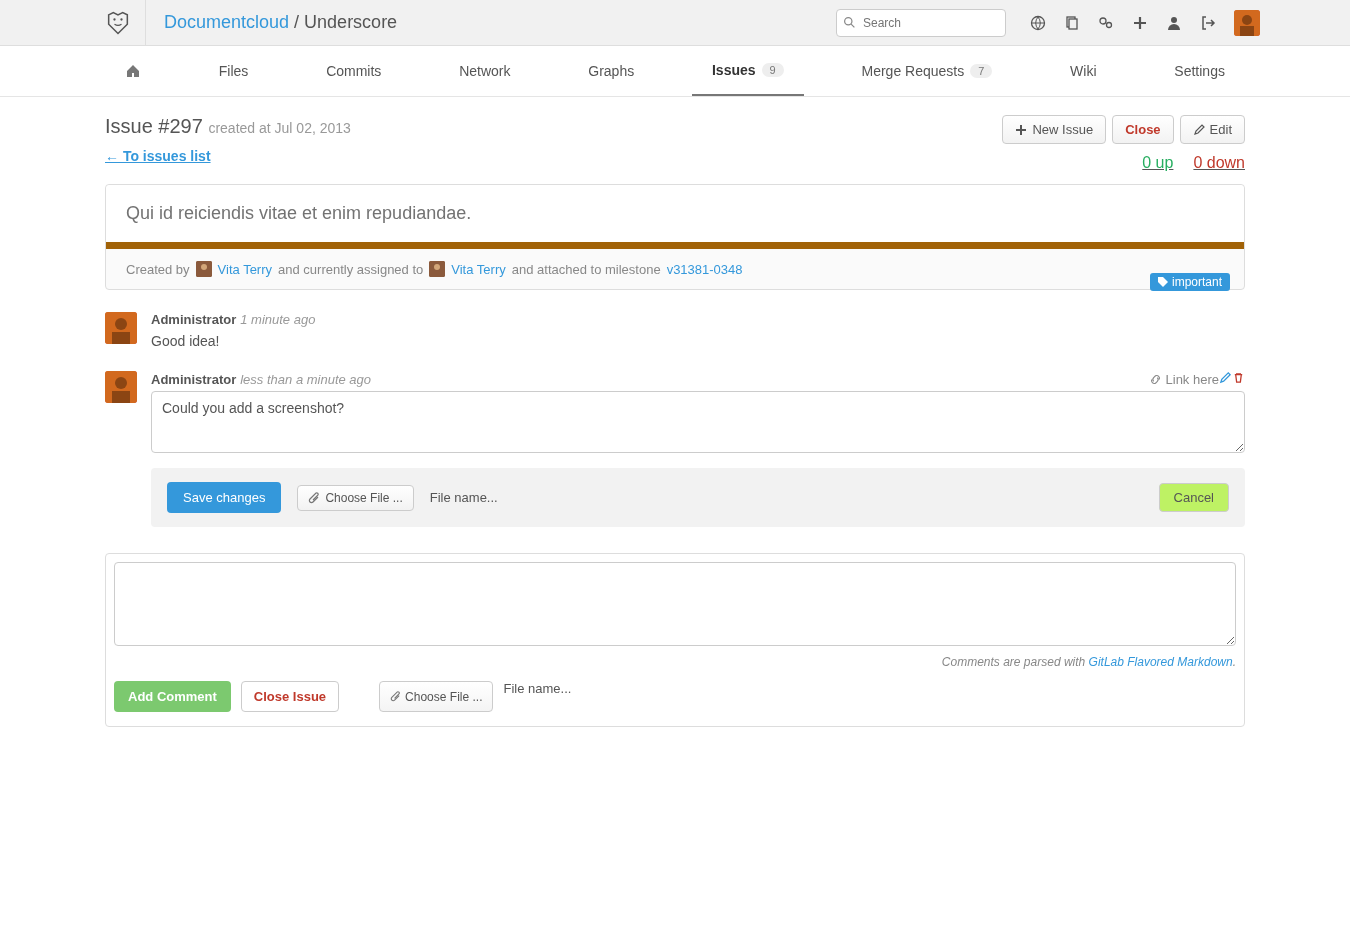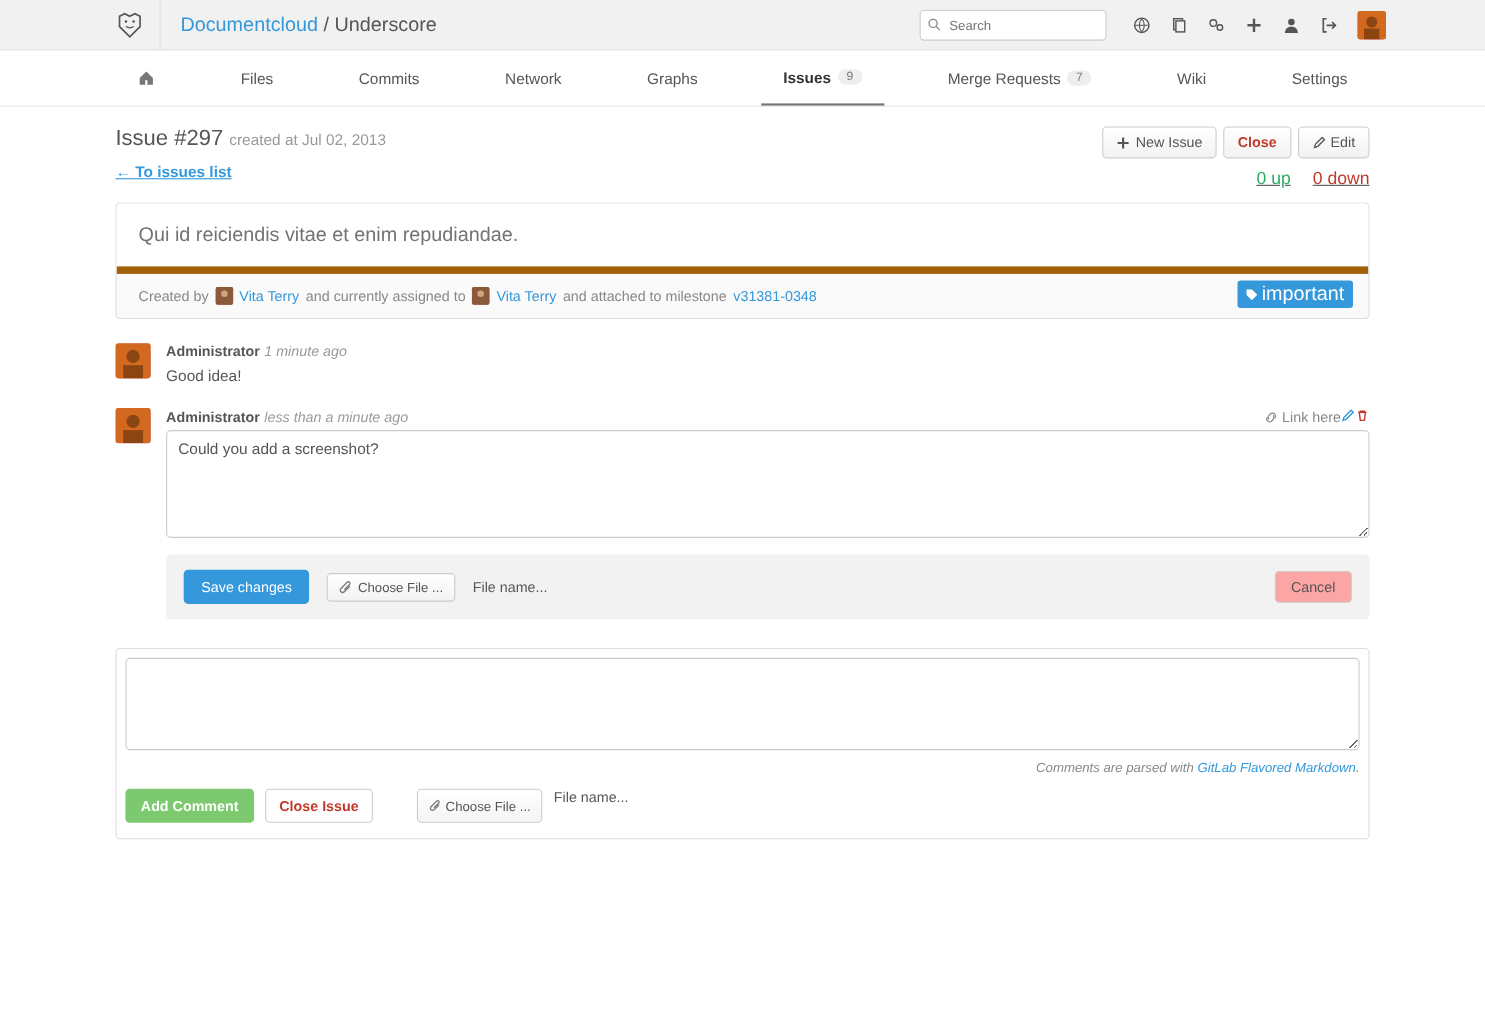--- a/index.html
+++ b/index.html
@@ -43,21 +43,21 @@
 .votes { display:flex; justify-content: flex-end; gap: 20px; margin-top: 10px; font-size:16px;text-decoration:underline;}
 .votes .up{color:#27ae60;} .votes .down{color:#c0392b;}
 
 
 .issue-box { border:1px solid #ddd; border-radius:4px; margin-top:12px; background:#fafafa;}
 .issue-box-body { padding: 18px 20px; font-size:18px; color:#737373; background:#fff; border-radius:4px 4px 0 0; border-bottom:7px solid #a16207;}
 .issue-box-footer { padding: 12px 20px; font-size:13px; color:#888; display:flex; align-items:center; gap:6px; position:relative;}
 .issue-box-footer a{color:#3498db;}
 .mini-avatar { width:16px; height:16px; border-radius:2px; background:linear-gradient(135deg,#8b5a3c,#6b4226); display:inline-block; vertical-align:middle; overflow:hidden;}
 .mini-avatar svg{width:16px;height:16px;}
-.label-important { position:absolute; right:14px; top:6px; background:#3498db; color:#fff; font-size:18px; padding:2px 8px; border-radius:3px; display:inline-flex;align-items:center;gap:4px;}
+.label-important { position:absolute; right:14px; top:24px; background:#3498db; color:#fff; font-size:12px; padding:2px 8px; border-radius:3px; display:inline-flex;align-items:center;gap:4px;}
 .label-important svg{width:10px;height:10px;fill:#fff;}
 
 
 .participants { margin-top: 22px; font-size:13px; color:#777; display:flex; align-items:center; gap:10px;}
 .participants .mini-avatar{width:24px;height:24px;}
 .participants .mini-avatar svg{width:24px;height:24px;}
 
 
 .comment-row { display:flex; gap:14px; margin-top: 22px; align-items:flex-start;}
 .comment-avatar { width:32px; height:32px; border-radius:3px; background:linear-gradient(135deg,#e27b4d,#c44); flex-shrink:0; overflow:hidden;}
@@ -66,26 +66,26 @@
 .comment-head { font-size:13px; color:#555; display:flex; align-items:center; gap:4px;}
 .comment-head .author{font-weight:bold;}
 .comment-head .time{color:#999; font-style:italic;}
 .comment-head .actions{margin-left:auto; display:flex; align-items:center; color:#888;}
 .comment-head .actions svg{width:13px;height:13px;fill:#888;}
 .comment-head .actions .edit-i svg{fill:#3498db;}
 .comment-head .actions .del-i svg{fill:#c0392b;}
 .comment-text { margin-top:6px; font-size:14px; color:#555;}
 
 textarea.note-area { width:100%; border:1px solid #ccc; border-radius:4px; padding:8px 10px; font-family:inherit; font-size:14px; resize:vertical; color:#555;}
-.edit-area { margin-top:4px; height:98px;}
+.edit-area { margin-top:4px; height:62px;}
 .edit-bar { background:#f2f2f2; border-radius:4px; padding:14px 16px; margin-top:12px; display:flex; align-items:center; gap:16px;}
 .btn-primary { background:#3498db; color:#fff; border:none; padding:8px 16px; border-radius:4px; font-size:13px; cursor:pointer;}
 .btn-small { font-size:12px; padding:5px 10px;}
 .filename-text{color:#555; font-size:13px;}
-.btn-gray{ border:1px solid #ccc; background:#fca5a5; color:#555; padding:6px 14px; border-radius:4px; font-size:13px; cursor:pointer; margin-left:auto;}
+.btn-gray{ border:1px solid #ccc; background:#bef264; color:#555; padding:6px 14px; border-radius:4px; font-size:13px; cursor:pointer; margin-left:auto;}
 
 
 .new-comment-wrap { border:1px solid #ddd; border-radius:4px; padding:8px 8px 14px; margin-top:26px;}
 .new-comment-area { height:84px; }
 .markdown-hint { text-align:right; font-size:12px; font-style:italic; color:#888; margin-top:6px;}
 .markdown-hint a{color:#3498db;}
 .new-comment-actions { margin-top:12px; display:flex; gap:10px;}
 .btn-green { background:#7cc96f; color:#fff; border:none; padding:8px 14px; border-radius:4px; font-size:13px; font-weight:bold; cursor:pointer;}
 .btn-outline-danger { background:#fff; border:1px solid #ccc; color:#c0392b; padding:7px 12px; border-radius:4px; font-size:13px; font-weight:bold; cursor:pointer;}
 .choose-file-btn { border:1px solid #ccc; background:linear-gradient(#fff,#f4f4f4); padding:5px 10px; border-radius:4px; font-size:12px; display:inline-flex; align-items:center; gap:4px; margin-left:30px; cursor:pointer;}

